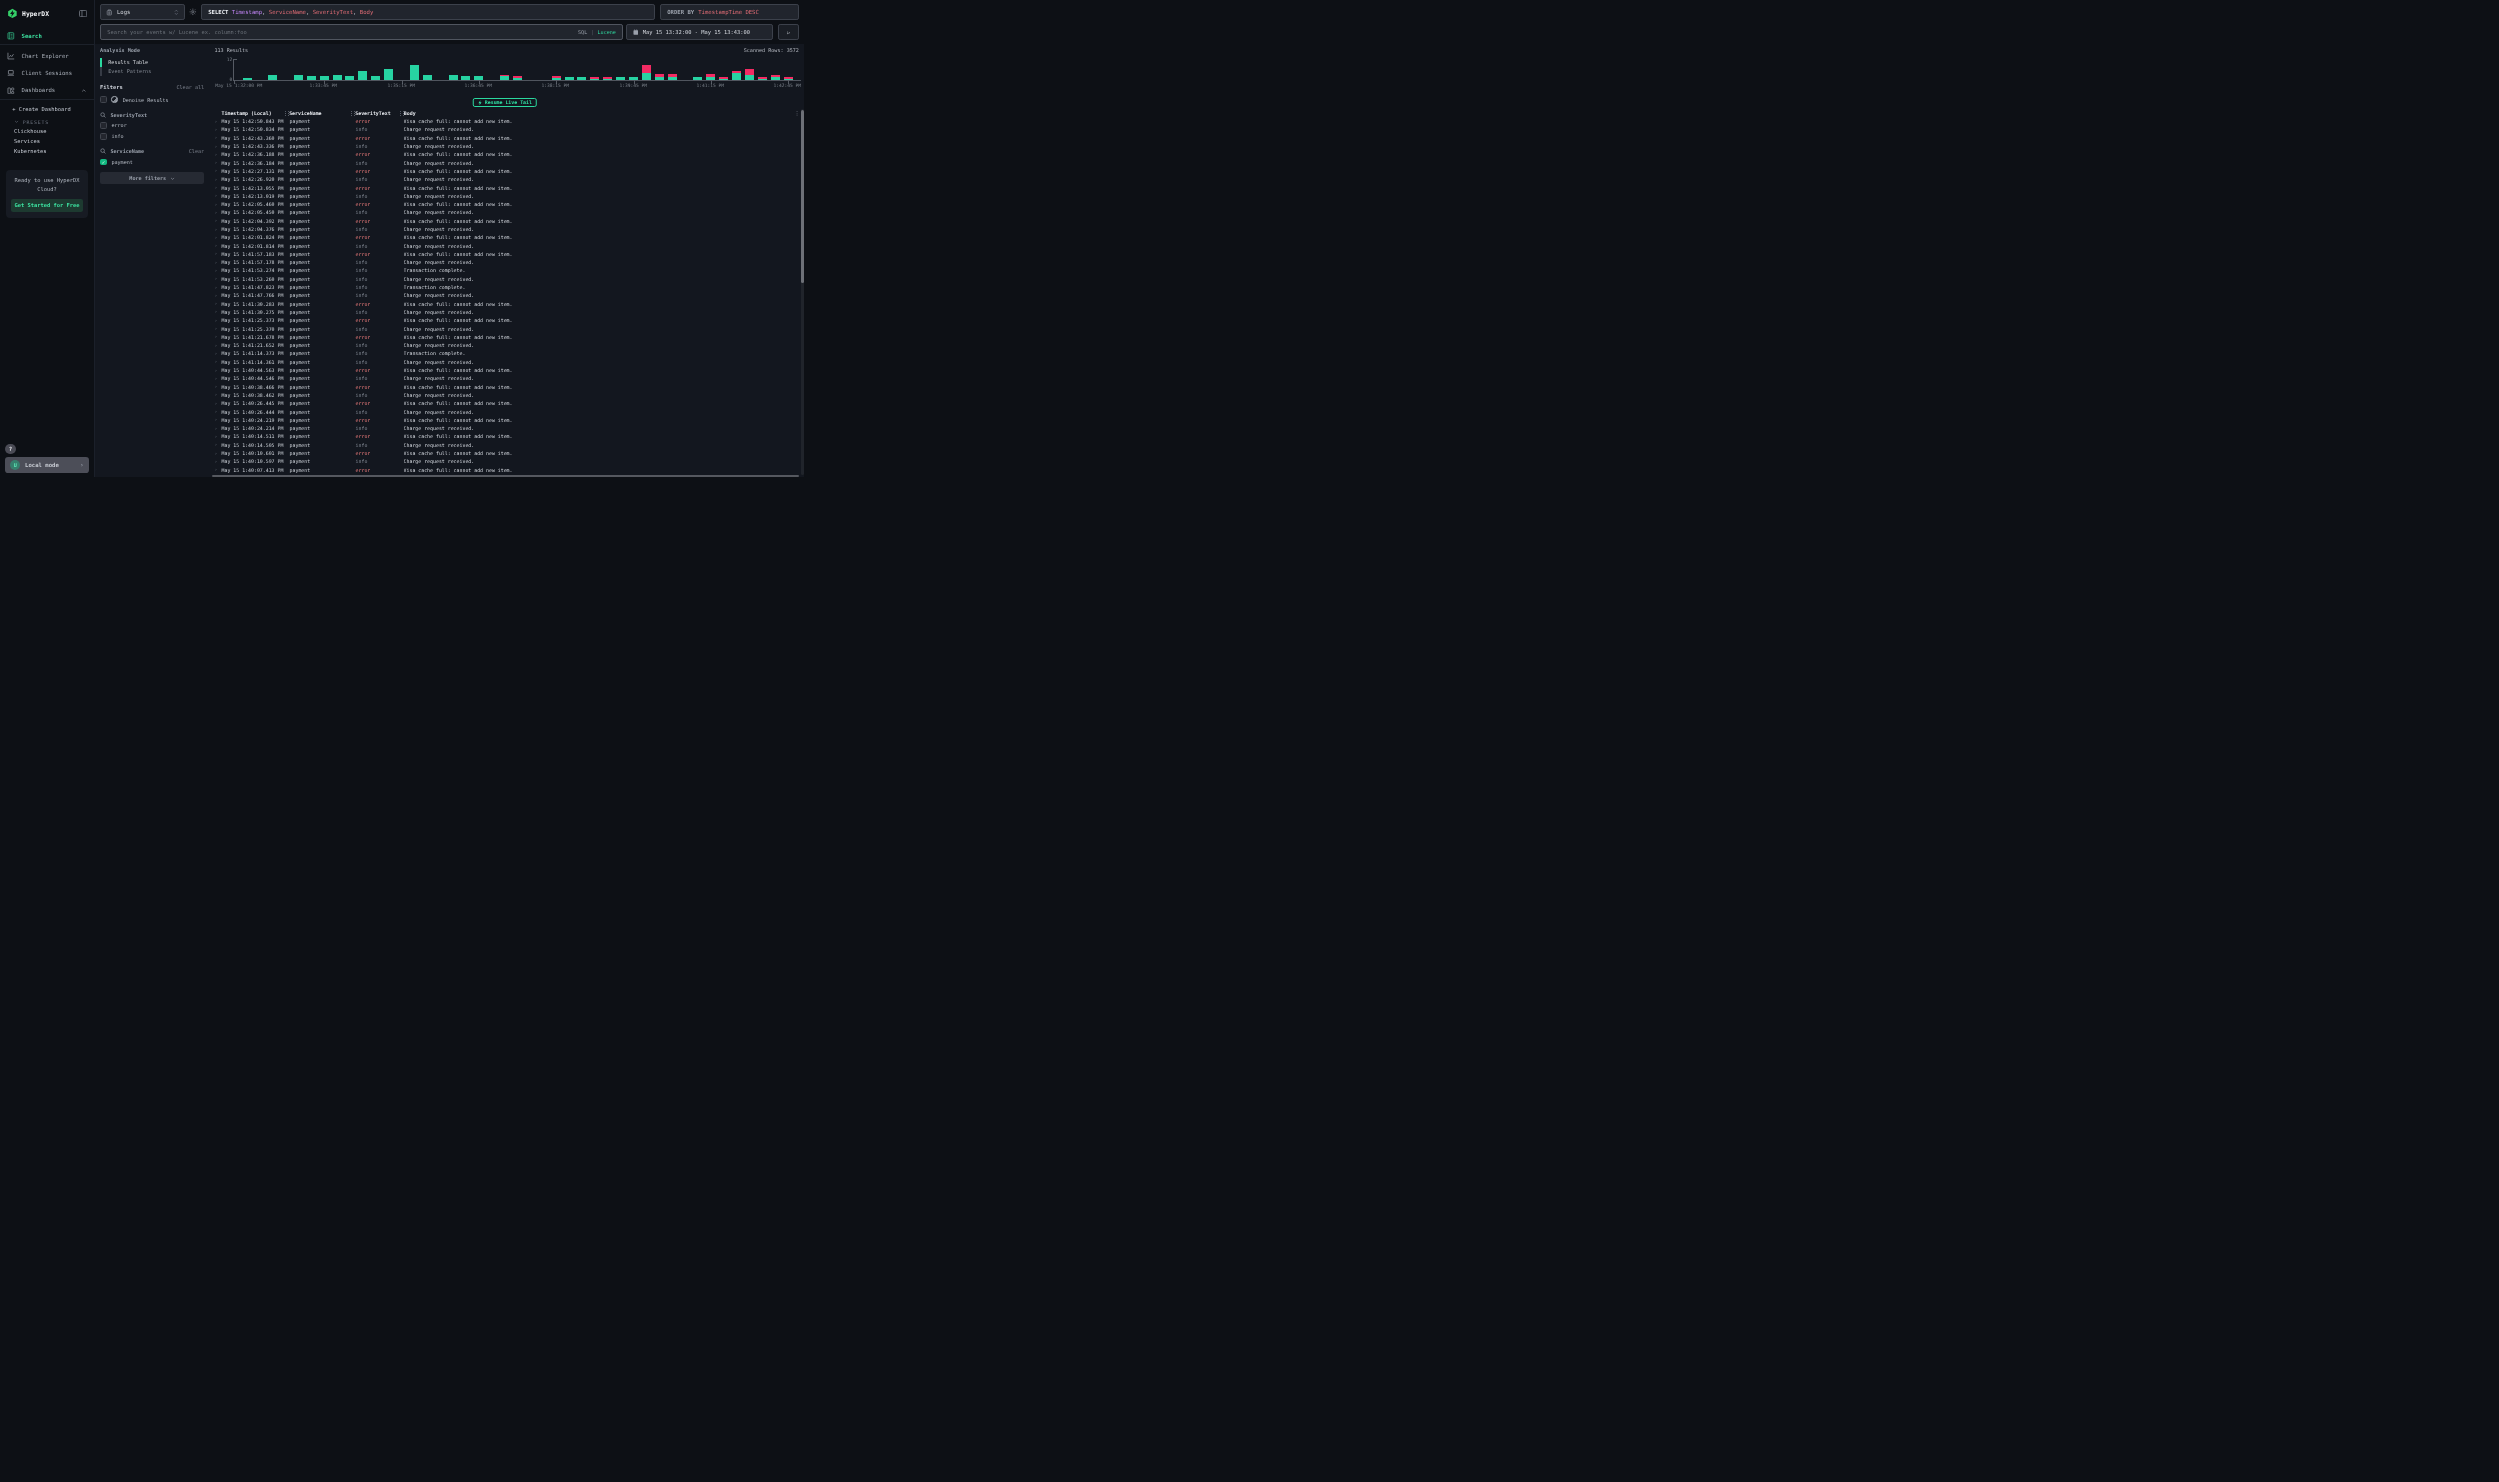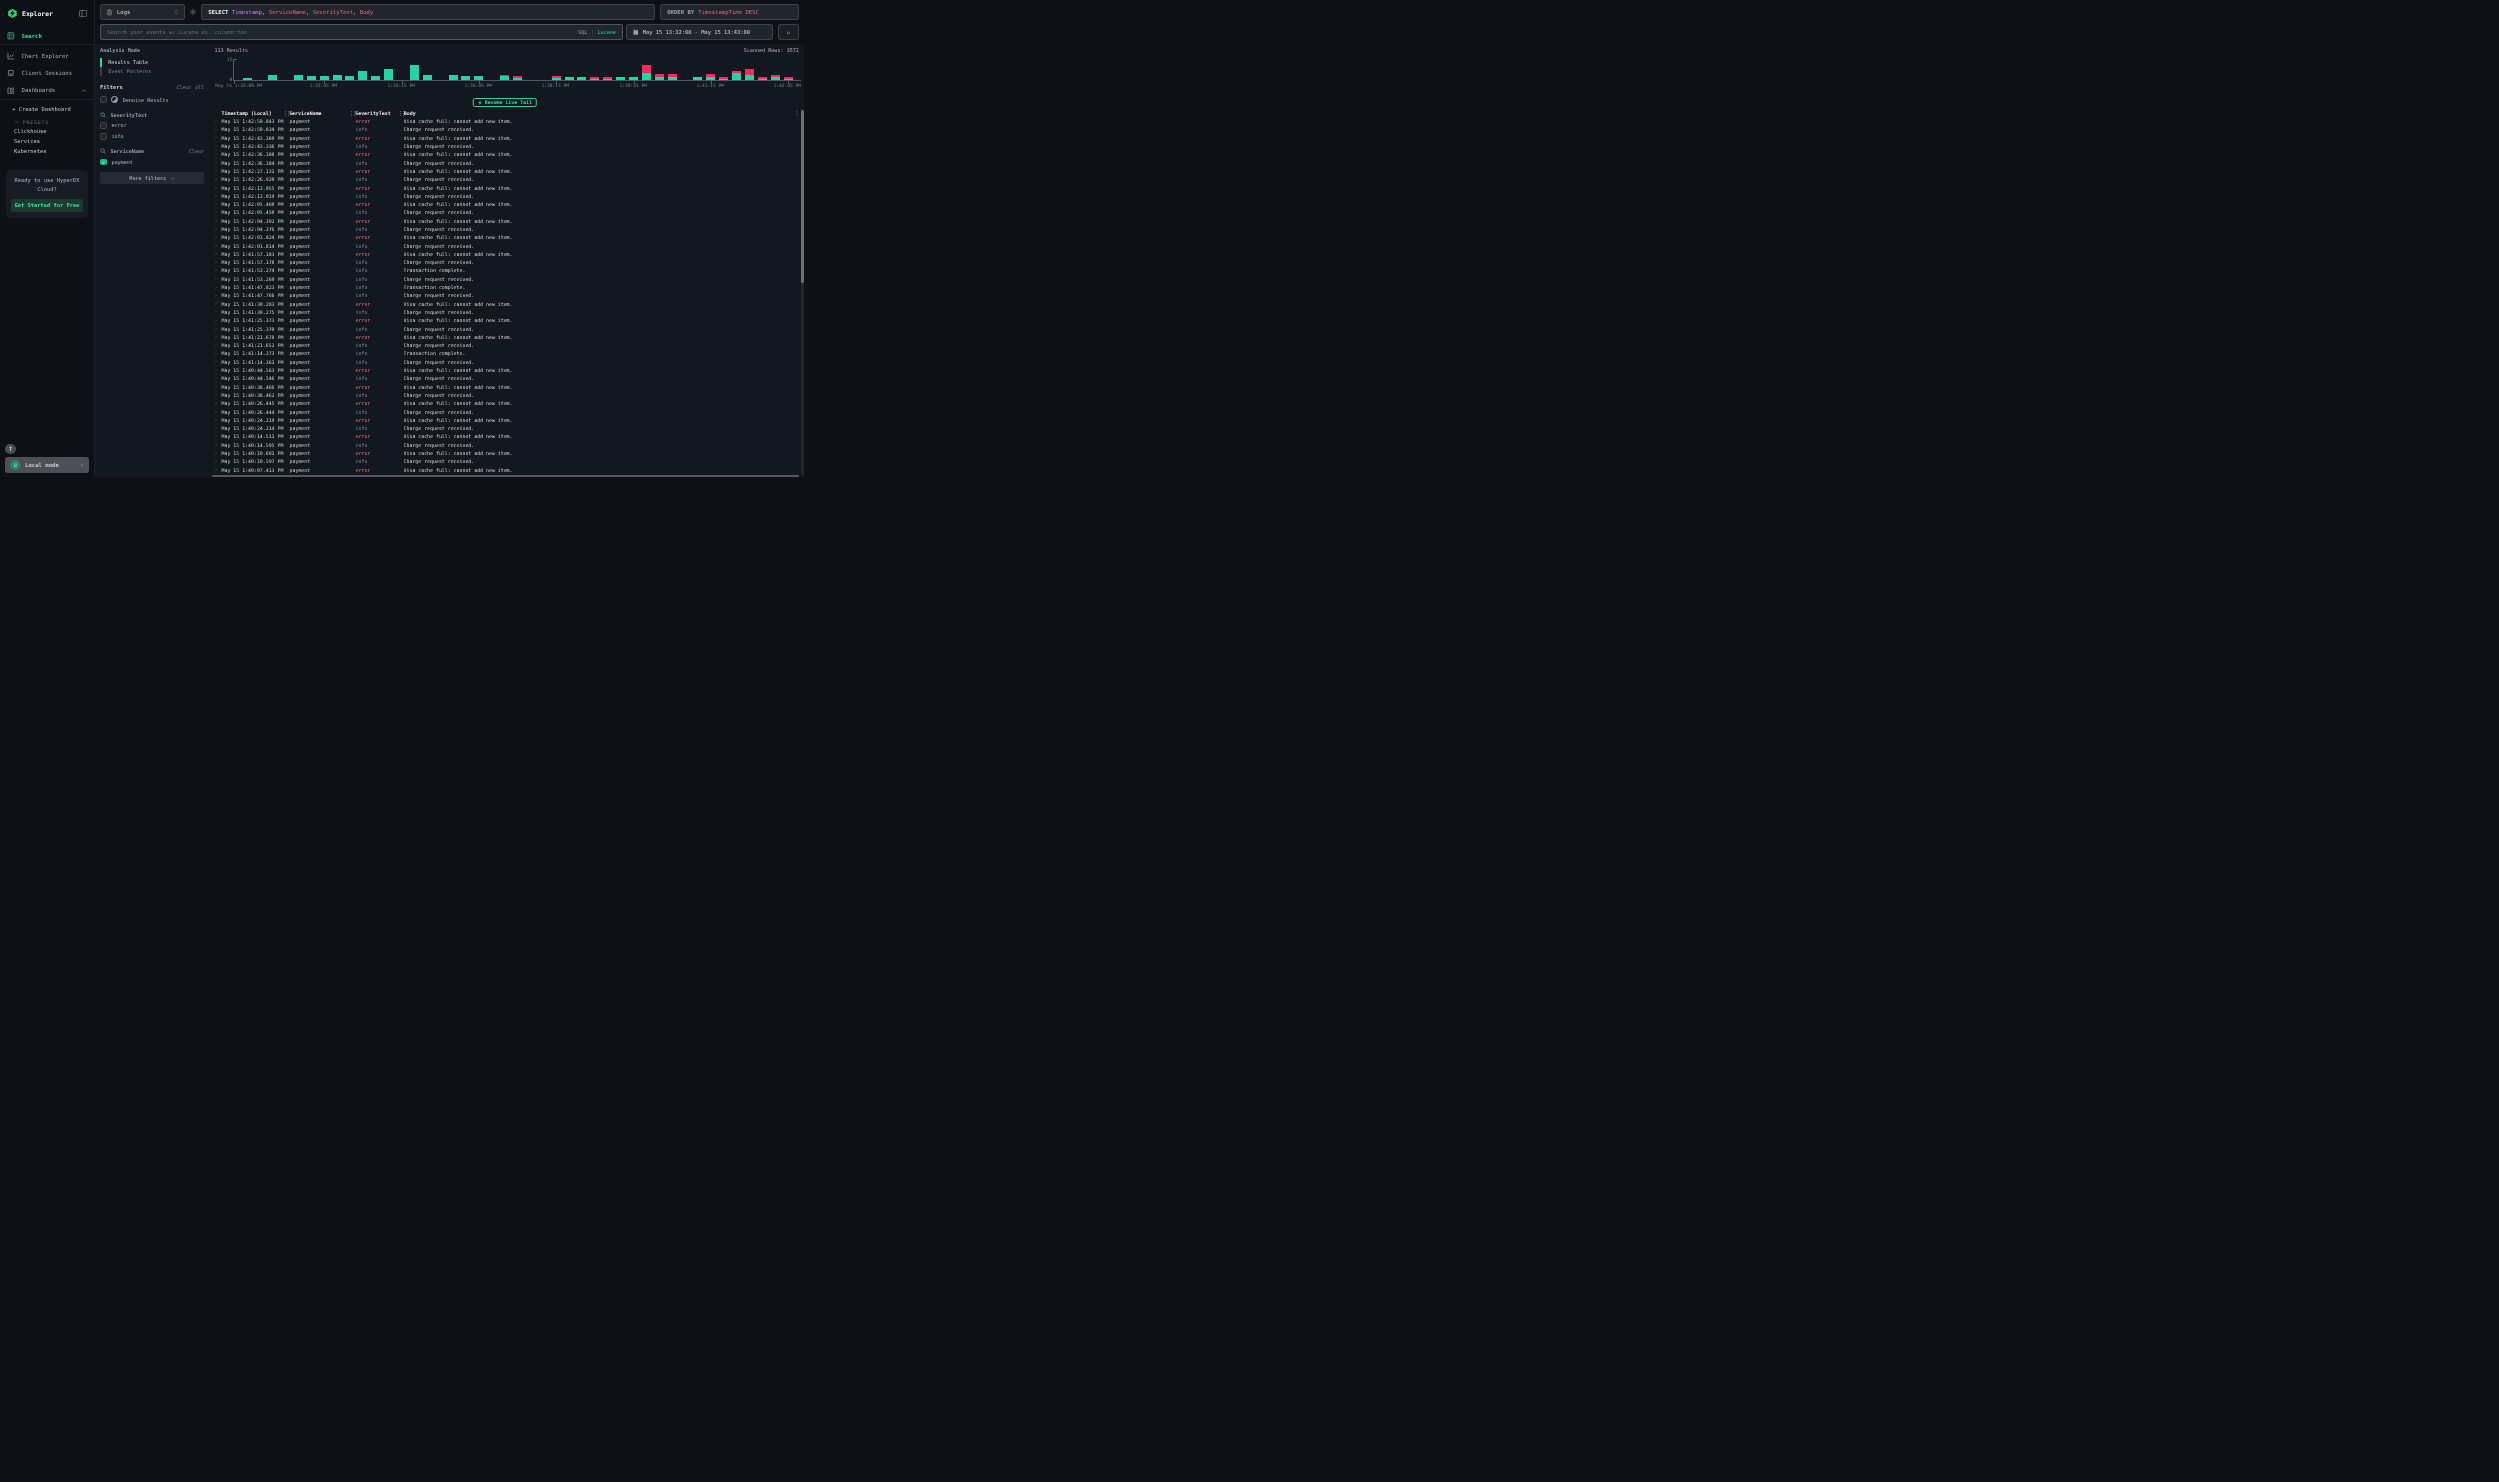--- a/index.html
+++ b/index.html
@@ -125,21 +125,21 @@
 <div class="app">
 
   <aside class="sidebar">
     <div class="brand-row">
       <span style="display:flex">
         <svg width="10.8" height="10.8" viewBox="0 0 24 24">
             <path d="M12 1.5 L21.5 7 V17 L12 22.5 L2.5 17 V7 Z" fill="#35d069"></path>
             <path d="M13.4 4.2 L6.8 13.4 H11 L9.4 19.8 L17.2 9.9 H12.7 Z" fill="#0d1015"></path>
           </svg>
       </span>
-      <span class="brand">Explorer</span>
+      <span class="brand">HyperDX</span>
       <span class="panel-toggle">
         <svg width="8.2" height="7.2" viewBox="0 0 18 16">
             <rect x="1" y="1" width="16" height="14" rx="2.5" fill="none" stroke="#8a909c" stroke-width="1.5"></rect>
             <line x1="6.5" y1="1" x2="6.5" y2="15" stroke="#8a909c" stroke-width="1.5"></line>
           </svg>
       </span>
     </div>
 
     <div class="nav-item active">
       <span class="nicon">

